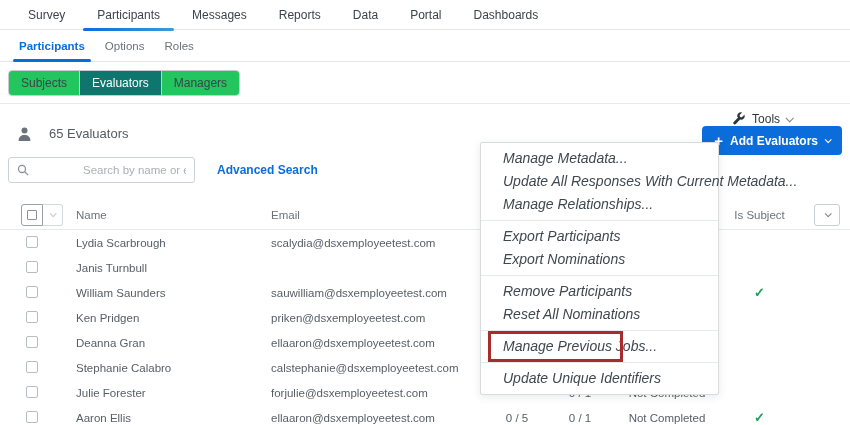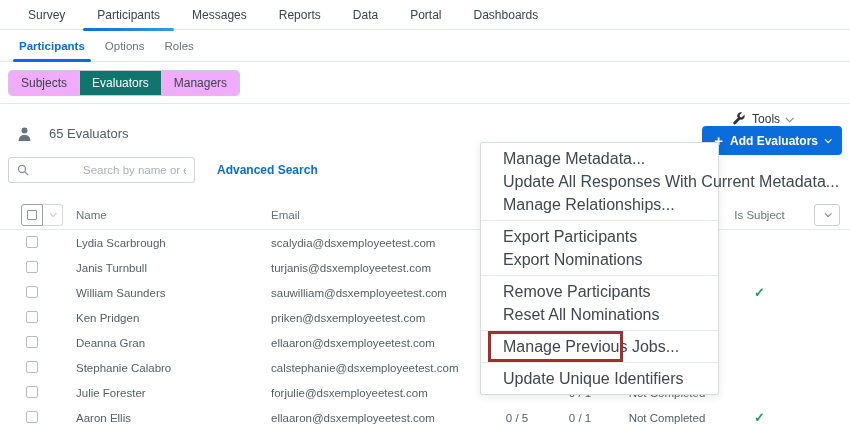--- a/index.html
+++ b/index.html
@@ -14,21 +14,21 @@
 
   
   .subnav { height:32px; border-bottom:1px solid #e4e7e9; display:flex; align-items:stretch; padding-left:13px; }
   .subnav .stab { display:flex; align-items:center; font-size:11.5px; color:#6a727a; position:relative; padding:0 6px; margin-right:8px; cursor:pointer; }
   .subnav .stab.active { color:#0b6ddb; font-weight:bold; }
   .subnav .stab.active::after { content:""; position:absolute; left:0; right:0; bottom:-1px; height:3px; border-radius:2px; background:#0b6ddb; }
 
   
   .segrow { height:42px; border-bottom:1px solid #e7eaec; padding:8px 0 0 8px; }
   .seg { display:inline-flex; border:1px solid #c6ccd1; border-radius:4px; overflow:hidden; background:#fff; }
-  .seg .opt { padding:5px 12px; font-size:12px; color:#3c434b; background:#f0abfc; border-right:1px solid #c6ccd1; cursor:pointer; white-space:nowrap; }
+  .seg .opt { padding:5px 12px; font-size:12px; color:#3c434b; background:#22c55e; border-right:1px solid #c6ccd1; cursor:pointer; white-space:nowrap; }
   .seg .opt:last-child { border-right:none; }
   .seg .opt.active { background:#0f766e; color:#fff; }
 
   
   .countrow { display:flex; align-items:center; padding:13px 8px 0 18px; height:46px; }
   .count-label { font-size:13px; color:#545c64; margin-left:18px; }
   .right-tools { margin-left:auto; display:flex; align-items:center;flex-direction:column; }
   .tools-btn { display:flex; align-items:center; gap:6px; font-size:12px; color:#2f363d; margin-right:20px; cursor:pointer; }
   .add-btn { background:#0b6ddb; color:#fff; border:none; border-radius:4px; height:29px; display:flex; align-items:center; gap:7px;
     padding:0 12px; font-size:12px; font-weight:bold; cursor:pointer; }
@@ -58,21 +58,21 @@
   
   .chev { width:6px; height:6px; border-right:1.5px solid currentColor; border-bottom:1.5px solid currentColor;
     transform:rotate(45deg) translateY(-1px); display:inline-block; }
   .chev.sm { width:5px; height:5px; }
 
   
   .menu { position:absolute; left:480px; top:142px; width:239px; background:#fff; border:1px solid #d8dcdf; border-radius:2px;
     box-shadow:0 2px 8px rgba(40,50,60,0.10); z-index:10; }
   .mgroup { padding:4px 0; }
   .mgroup + .mgroup { border-top:1px solid #e6e9eb; }
-  .mitem { height:23px; line-height:23px; padding-left:22px; font-size:16px; color:#3f474f; white-space:nowrap; cursor:pointer; position:relative; }
+  .mitem { height:23px; line-height:23px; padding-left:22px; font-size:14px; color:#3f474f; white-space:nowrap; cursor:pointer; position:relative;font-style:italic; }
   .mitem .ann { position:absolute; left:7px; top:-4px; width:135px; height:31px; border:3px solid #a92b2d; pointer-events:none; }
 </style>
 </head>
 <body>
 
 <div class="topnav">
   <div class="tab">Survey</div>
   <div class="tab active">Participants</div>
   <div class="tab">Messages</div>
   <div class="tab">Reports</div>
@@ -161,21 +161,20 @@
       <div>scalydia@dsxemployeetest.com</div>
       <div class="cell-center"></div>
       <div class="cell-center"></div>
       <div class="cell-center"></div>
       <div class="cell-center"></div>
       <div></div>
     </div>
     <div class="grid trow">
       <div><span class="cb"></span></div>
       <div>Janis Turnbull</div>
-      <div>turjanis@dsxemployeetest.com</div>
       <div class="cell-center"></div>
       <div class="cell-center"></div>
       <div class="cell-center"></div>
       <div class="cell-center"></div>
       <div></div>
     </div>
     <div class="grid trow">
       <div><span class="cb"></span></div>
       <div>William Saunders</div>
       <div>sauwilliam@dsxemployeetest.com</div>

